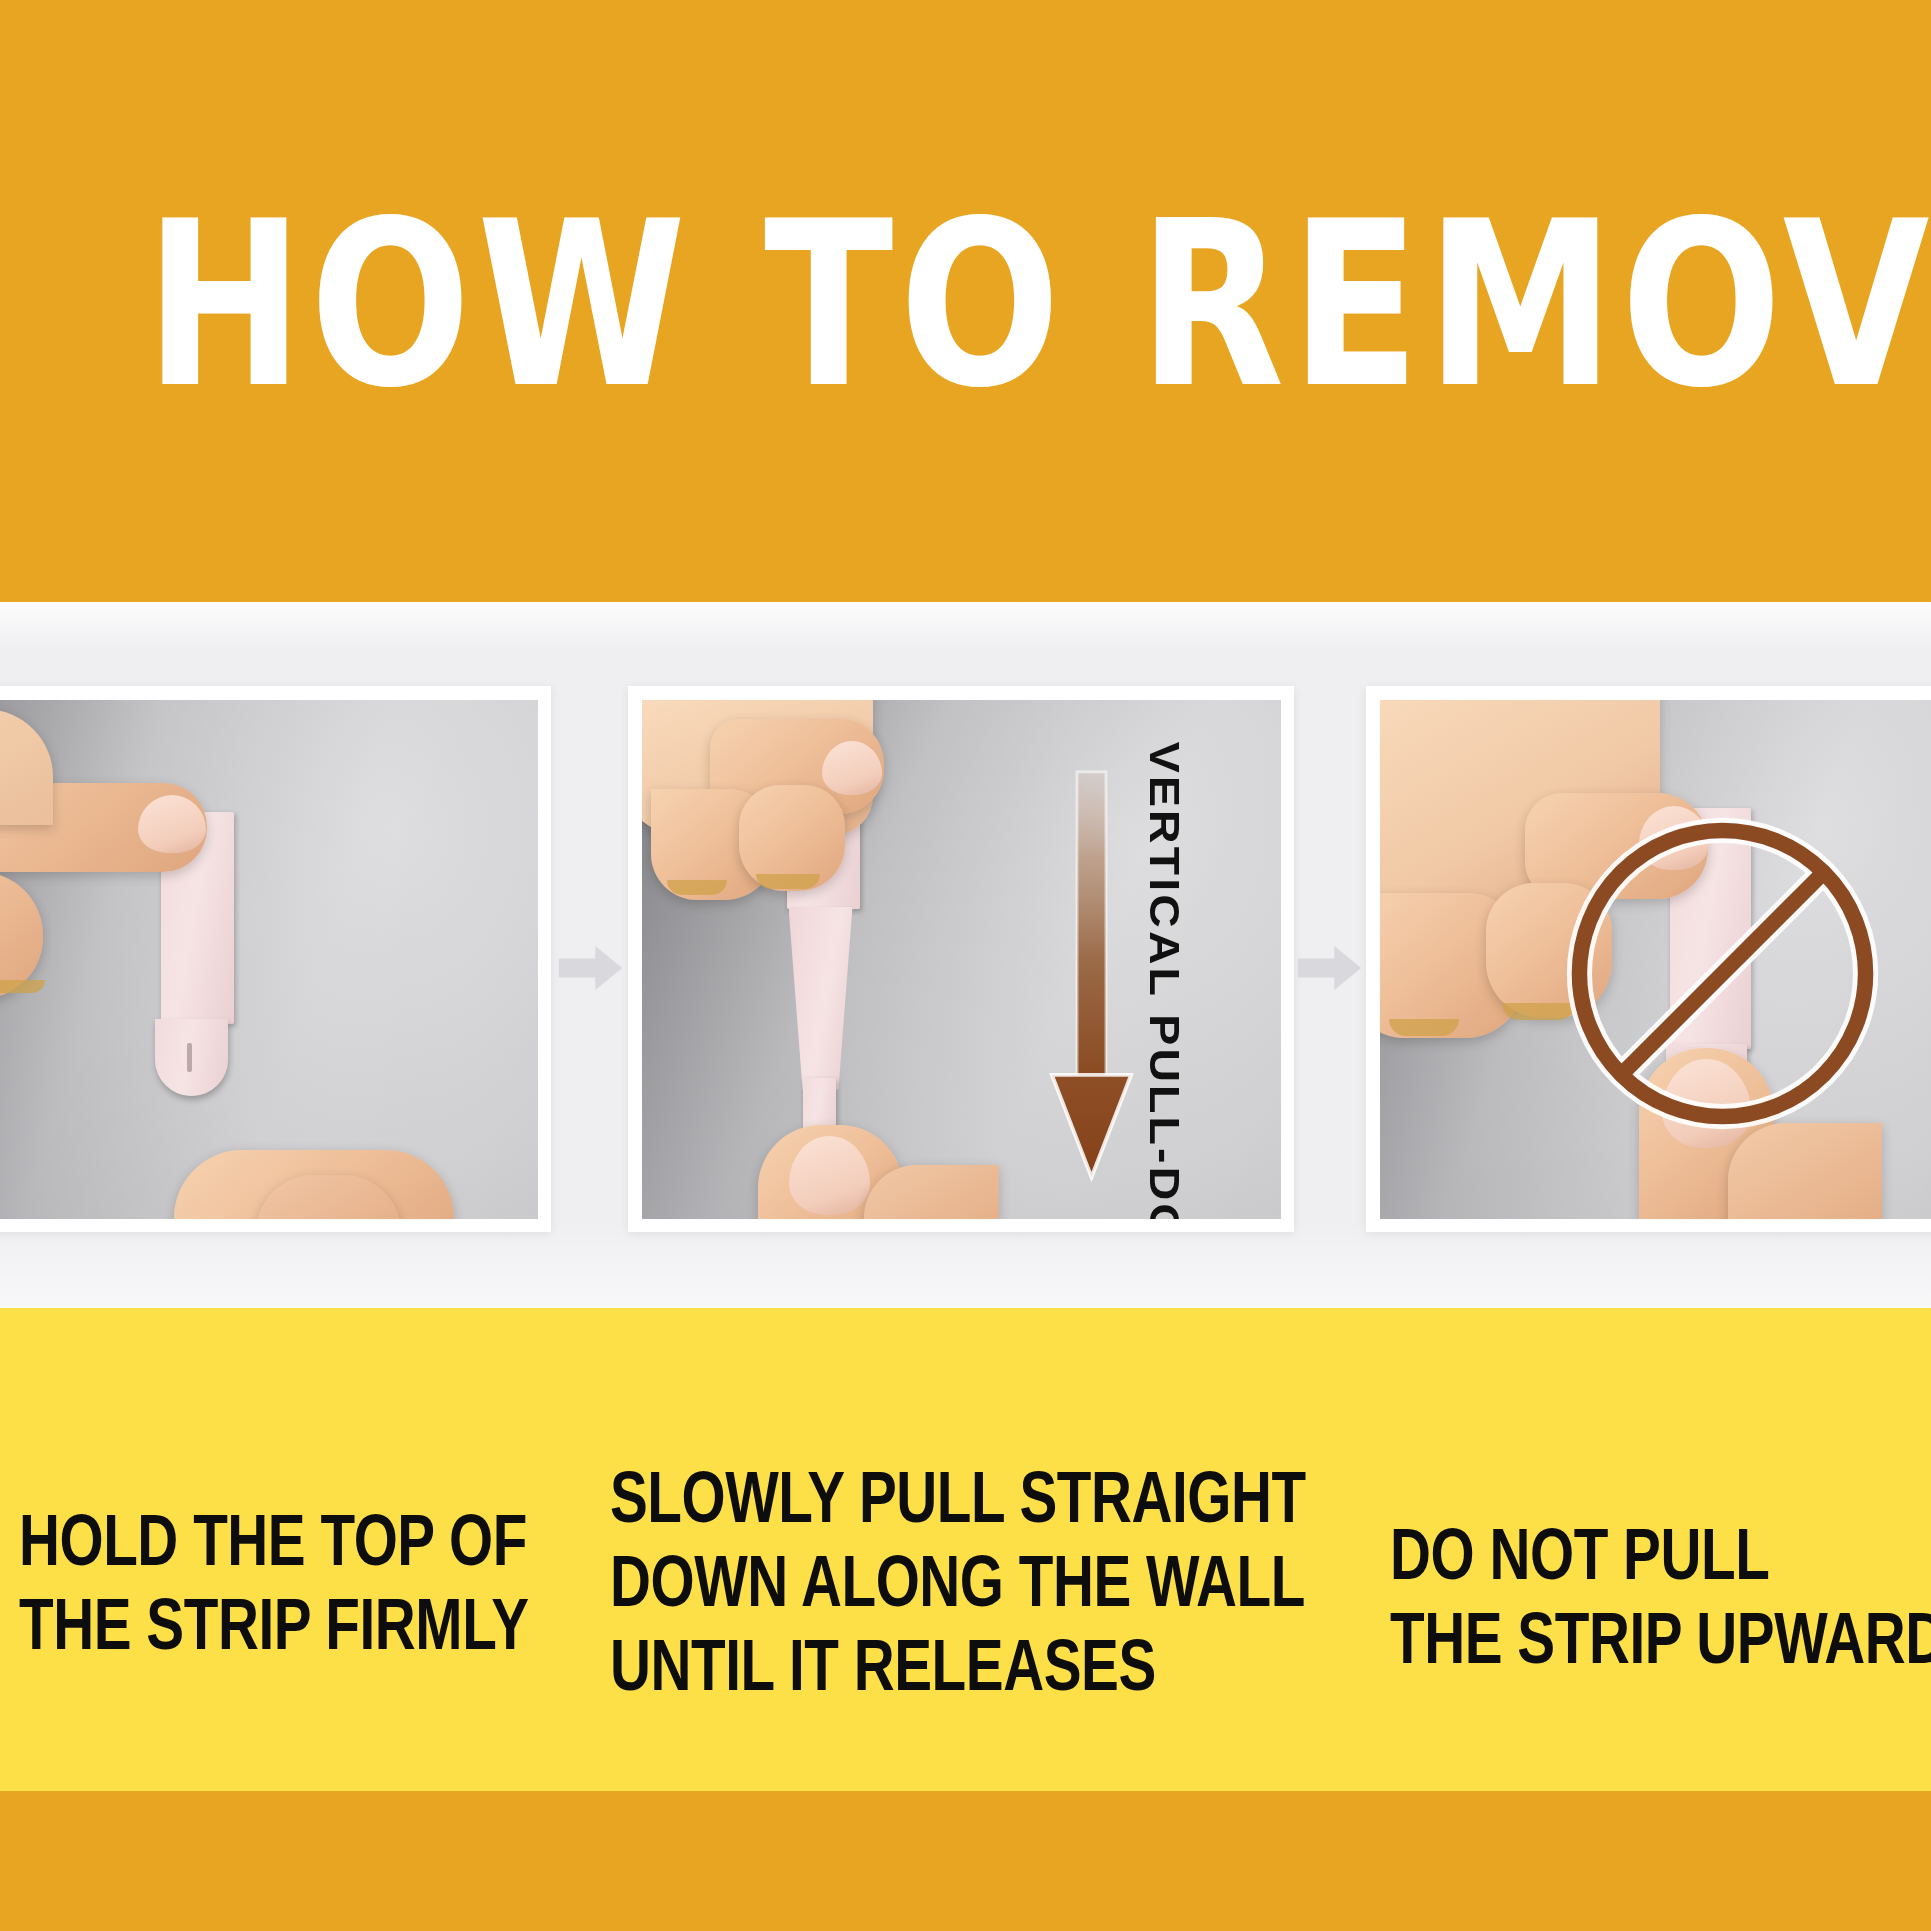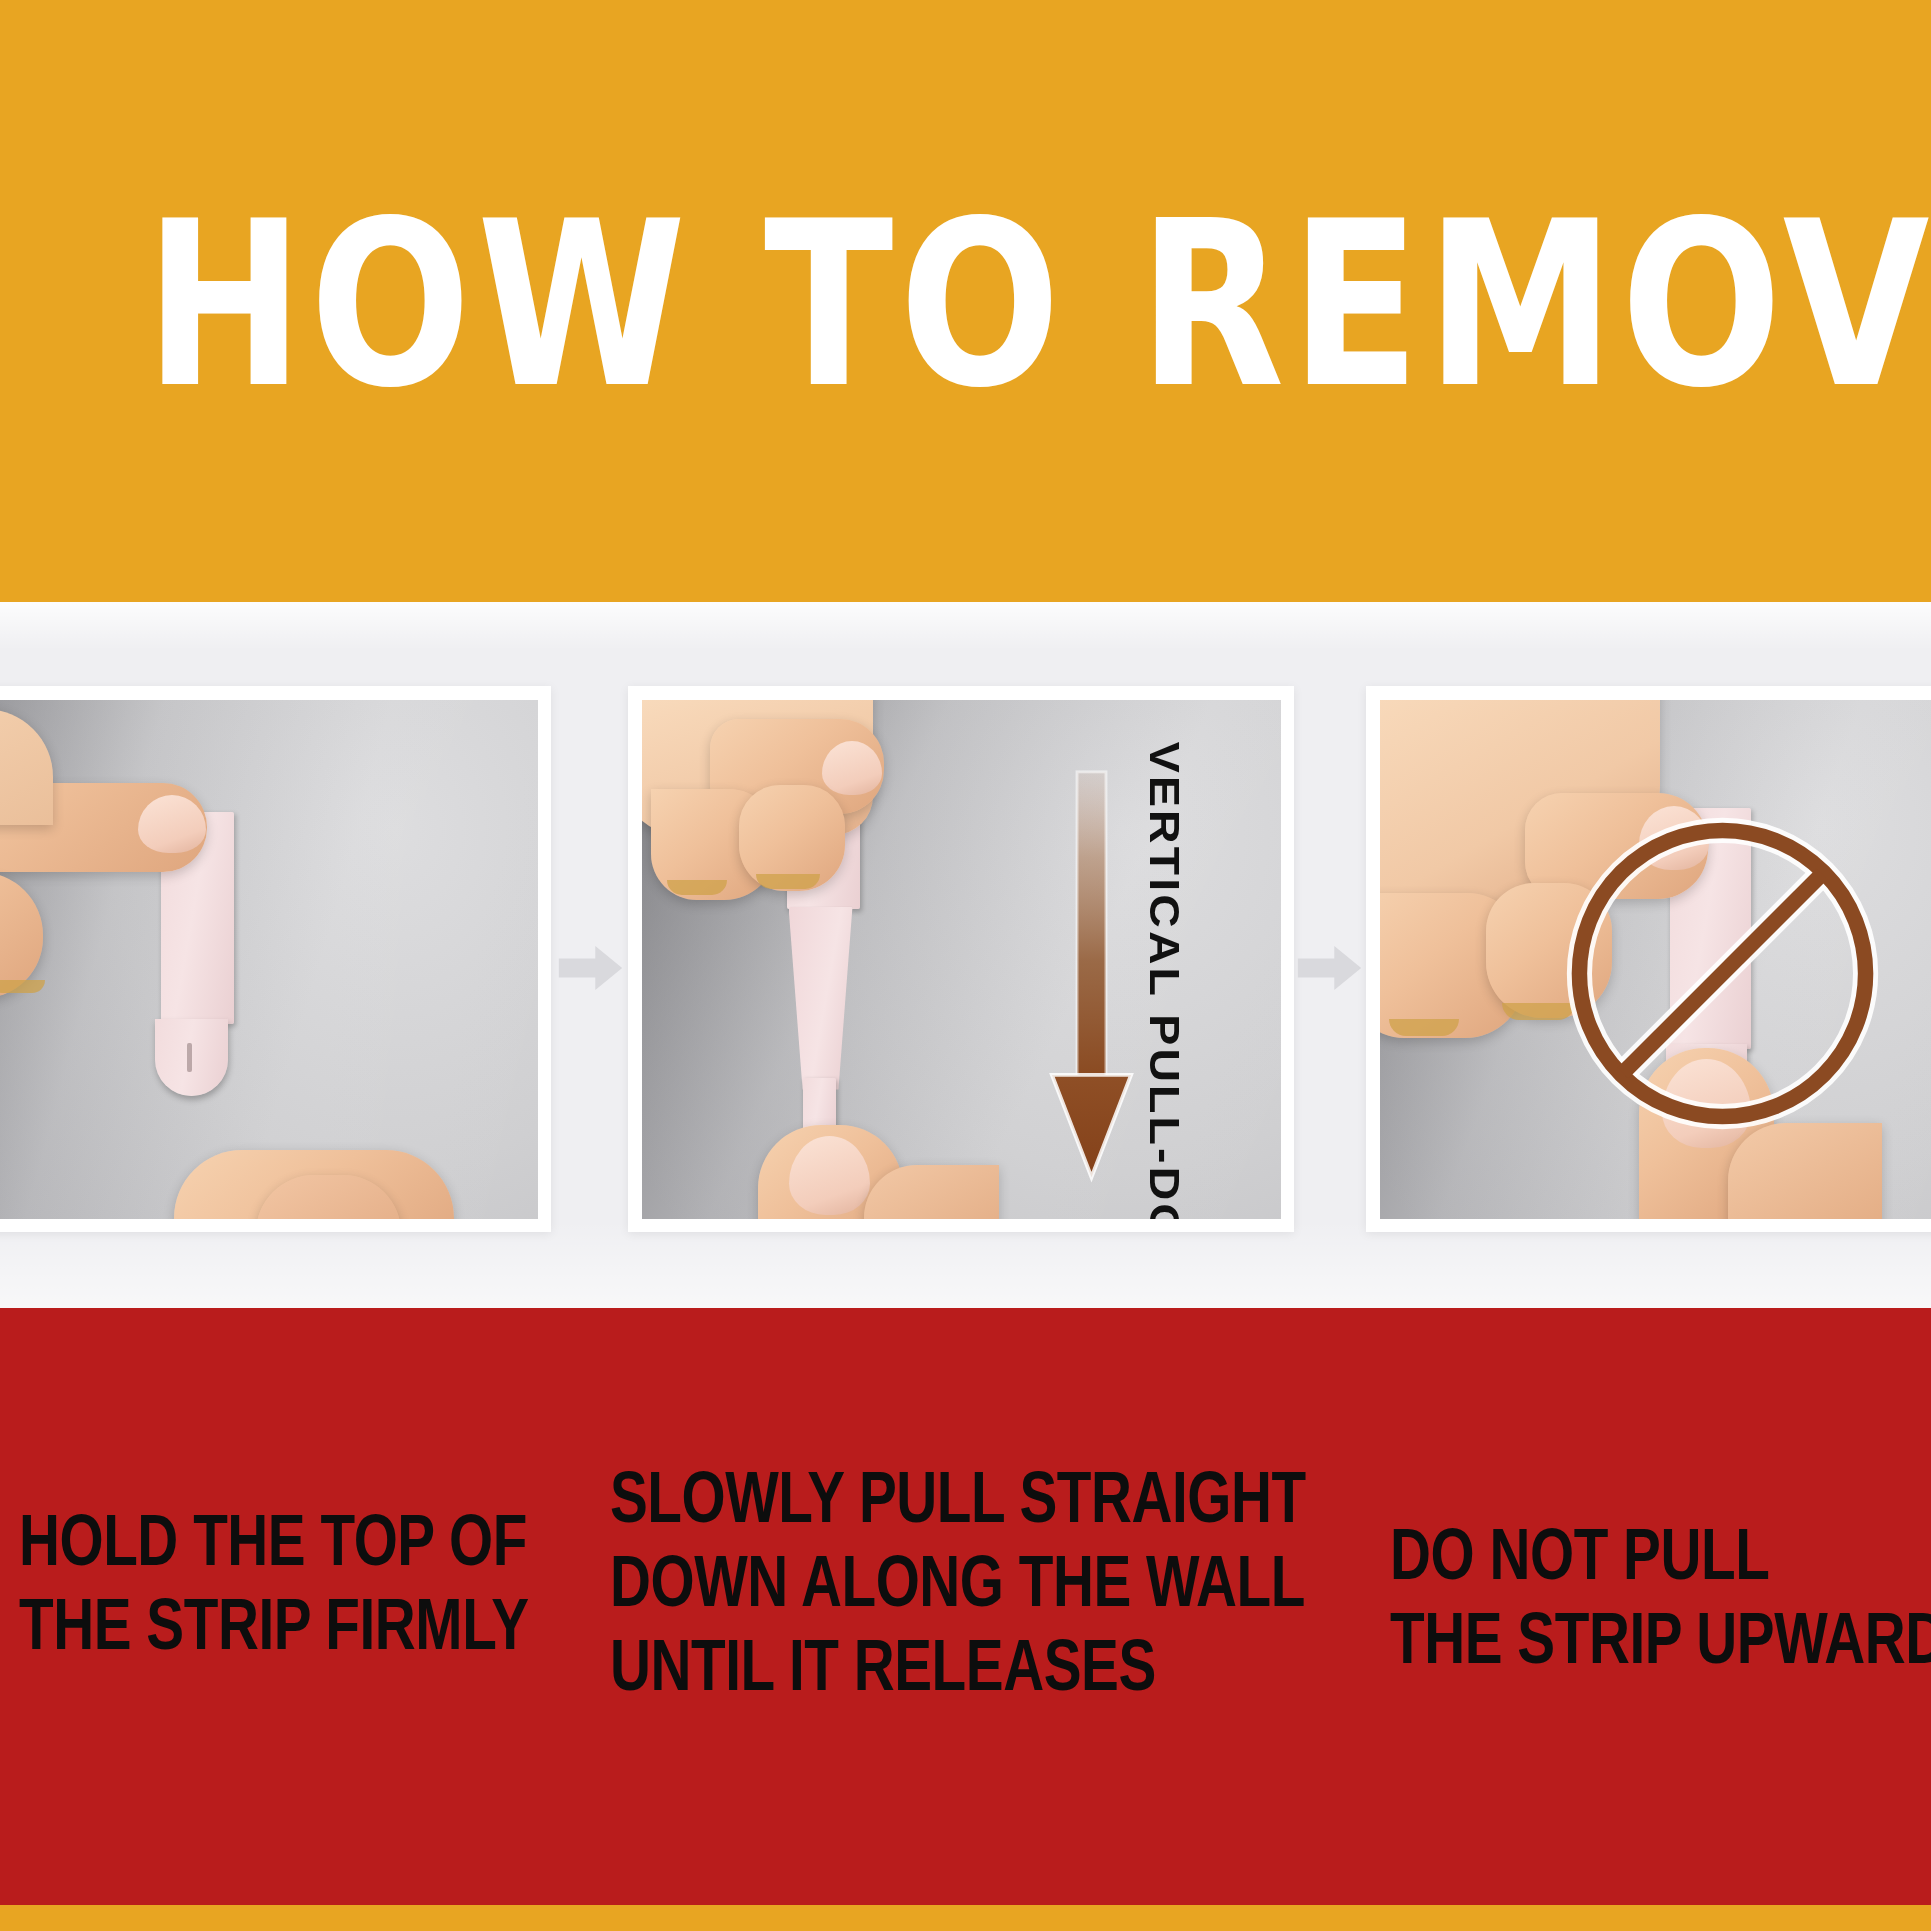--- a/index.html
+++ b/index.html
@@ -164,22 +164,22 @@
   .no-sign {
     position: absolute;
   }
 
   
   .caption-band {
     position: absolute;
     left: 0;
     top: 1308px;
     width: 1931px;
-    height: 597px;
-    background: #b91c1c;
+    height: 483px;
+    background: #fde047;
   }
   .caption {
     position: absolute;
     color: #0d0d0d;
     font-family: "Liberation Sans", sans-serif;
     font-weight: 700;
     font-size: 61px;
     line-height: 1.16;
     letter-spacing: -0.5px;
     transform: scaleX(0.93) scaleY(1.18);

